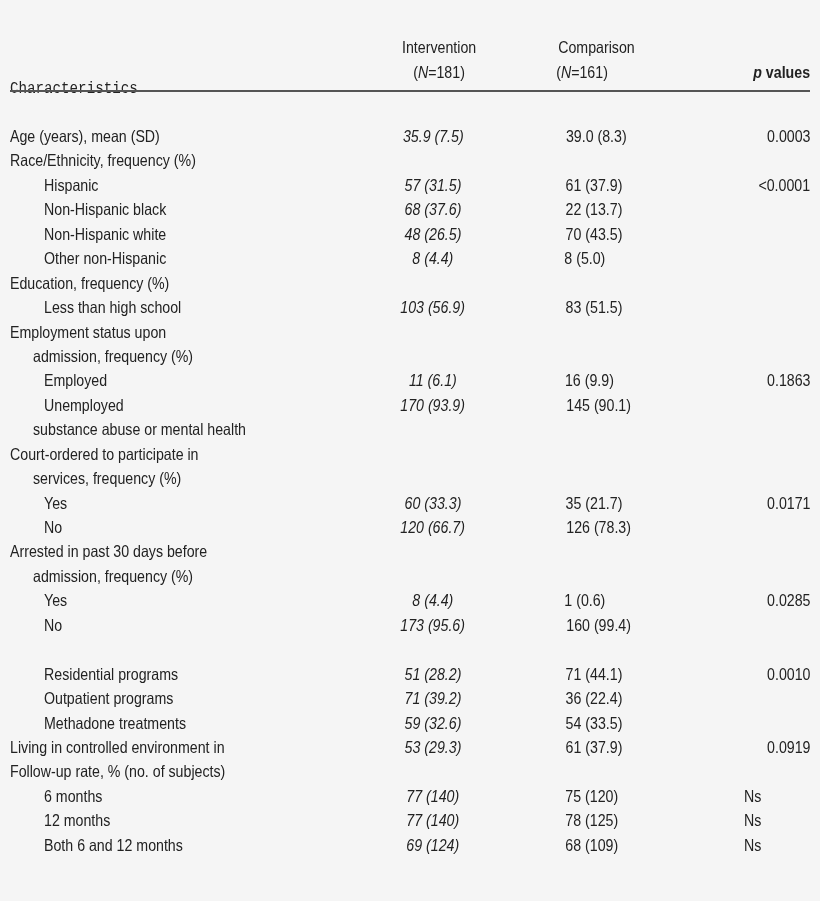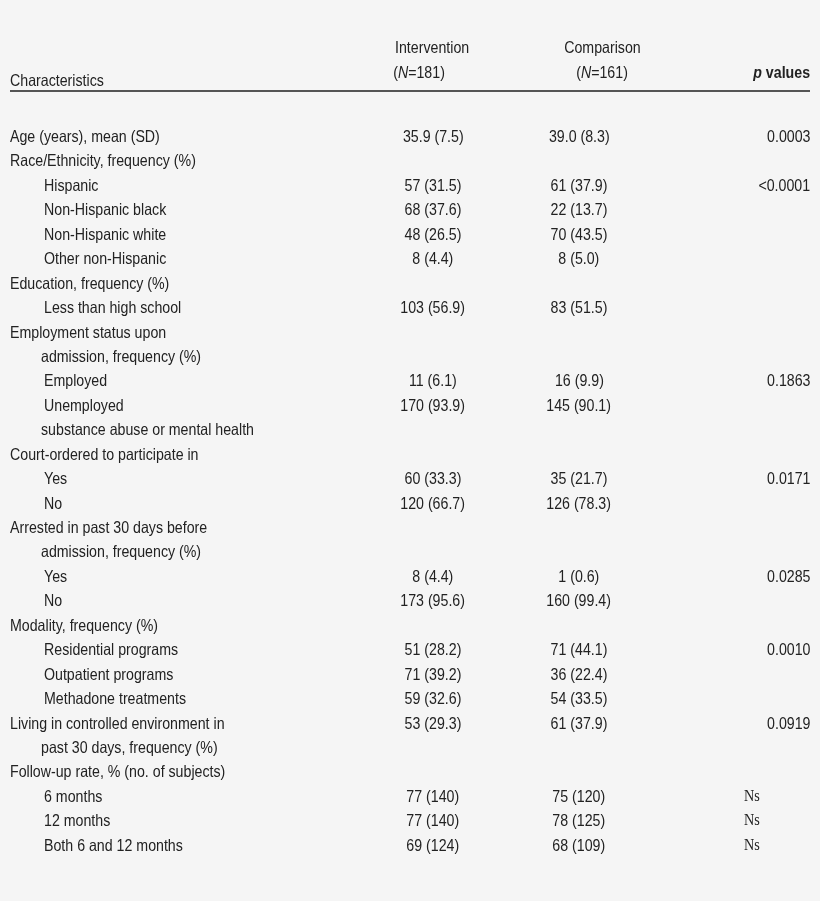--- a/index.html
+++ b/index.html
@@ -44,23 +44,23 @@
     top: 0;
     left: 0;
     width: 800px;
     height: 92px;
   }
   .hdr-cell {
     position: absolute;
     line-height: 25px;
     white-space: nowrap;
   }
-  .hdr-char { left: 0; top: 68px; }
-  .hdr-int { left: 379px; width: 100px; top: 35px; }
-  .hdr-cmp { left: 542px; width: 100px; top: 35px; text-align: center; }
+  .hdr-char { left: 0; top: 76px; font-family: Liberation Mono, monospace; }
+  .hdr-int { left: 379px; width: 100px; top: 35px; text-align: center; }
+  .hdr-cmp { left: 542px; width: 100px; top: 35px; text-align: left; }
   .hdr-p { right: 0; top: 60px; text-align: right; font-weight: bold; }
   .hdr-line { display: block; }
   .it { font-style: italic; }
 
   .rule {
     position: absolute;
     left: 0;
     top: 90px;
     width: 800px;
     height: 0;
@@ -76,26 +76,26 @@
     margin-top: 24px;
   }
   .row {
     position: relative;
     height: 24.45px;
     line-height: 24.45px;
     white-space: nowrap;
   }
   .c-label { position: absolute; left: 0; top: 0; }
   .c-label.l1 { left: 0; }
-  .c-label.l2 { left: 31px; }
+  .c-label.l2 { left: 23px; }
   .c-label.l3 { left: 34px; text-align: center; }
-  .c-int { position: absolute; left: 373px; width: 100px; text-align: center; top: 0; }
-  .c-cmp { position: absolute; left: 519px; width: 100px; text-align: center; top: 0; }
+  .c-int { position: absolute; left: 373px; width: 100px; text-align: center; top: 0; font-style: italic; }
+  .c-cmp { position: absolute; left: 551px; width: 100px; top: 0; }
   .c-p { position: absolute; right: 0; top: 0; }
-  .c-p.ns { right: auto; left: 734px; text-align: right; font-family: Liberation Serif, serif; }
+  .c-p.ns { right: auto; left: 734px; text-align: right; }
 </style>
 </head>
 <body>
 
 <div class="page">
   <div class="table">
 
     <div class="hdr">
       <div class="hdr-cell hdr-char">
         <span class="cond">Characteristics</span>
@@ -194,20 +194,26 @@
           <div class="c-cmp"><span class="cond center"></span></div>
           <div class="c-p"><span class="cond right"></span></div>
         </div>
         <div class="row">
           <div class="c-label l1"><span class="cond">Court-ordered to participate in</span></div>
           <div class="c-int"><span class="cond center"></span></div>
           <div class="c-cmp"><span class="cond center"></span></div>
           <div class="c-p"><span class="cond right"></span></div>
         </div>
         <div class="row">
+          <div class="c-label l2"><span class="cond">services, frequency (%)</span></div>
+          <div class="c-int"><span class="cond center"></span></div>
+          <div class="c-cmp"><span class="cond center"></span></div>
+          <div class="c-p"><span class="cond right"></span></div>
+        </div>
+        <div class="row">
           <div class="c-label l3"><span class="cond">Yes</span></div>
           <div class="c-int"><span class="cond center">60 (33.3)</span></div>
           <div class="c-cmp"><span class="cond center">35 (21.7)</span></div>
           <div class="c-p"><span class="cond right">0.0171</span></div>
         </div>
         <div class="row">
           <div class="c-label l3"><span class="cond">No</span></div>
           <div class="c-int"><span class="cond center">120 (66.7)</span></div>
           <div class="c-cmp"><span class="cond center">126 (78.3)</span></div>
           <div class="c-p"><span class="cond right"></span></div>
@@ -230,21 +236,20 @@
           <div class="c-cmp"><span class="cond center">1 (0.6)</span></div>
           <div class="c-p"><span class="cond right">0.0285</span></div>
         </div>
         <div class="row">
           <div class="c-label l3"><span class="cond">No</span></div>
           <div class="c-int"><span class="cond center">173 (95.6)</span></div>
           <div class="c-cmp"><span class="cond center">160 (99.4)</span></div>
           <div class="c-p"><span class="cond right"></span></div>
         </div>
         <div class="row">
-          <div class="c-label l1"><span class="cond">Modality, frequency (%)</span></div>
           <div class="c-int"><span class="cond center"></span></div>
           <div class="c-cmp"><span class="cond center"></span></div>
           <div class="c-p"><span class="cond right"></span></div>
         </div>
         <div class="row">
           <div class="c-label l3"><span class="cond">Residential programs</span></div>
           <div class="c-int"><span class="cond center">51 (28.2)</span></div>
           <div class="c-cmp"><span class="cond center">71 (44.1)</span></div>
           <div class="c-p"><span class="cond right">0.0010</span></div>
         </div>
@@ -260,26 +265,20 @@
           <div class="c-cmp"><span class="cond center">54 (33.5)</span></div>
           <div class="c-p"><span class="cond right"></span></div>
         </div>
         <div class="row">
           <div class="c-label l1"><span class="cond">Living in controlled environment in</span></div>
           <div class="c-int"><span class="cond center">53 (29.3)</span></div>
           <div class="c-cmp"><span class="cond center">61 (37.9)</span></div>
           <div class="c-p"><span class="cond right">0.0919</span></div>
         </div>
         <div class="row">
-          <div class="c-label l2"><span class="cond">past 30 days, frequency (%)</span></div>
-          <div class="c-int"><span class="cond center"></span></div>
-          <div class="c-cmp"><span class="cond center"></span></div>
-          <div class="c-p"><span class="cond right"></span></div>
-        </div>
-        <div class="row">
           <div class="c-label l1"><span class="cond">Follow-up rate, % (no. of subjects)</span></div>
           <div class="c-int"><span class="cond center"></span></div>
           <div class="c-cmp"><span class="cond center"></span></div>
           <div class="c-p"><span class="cond right"></span></div>
         </div>
         <div class="row">
           <div class="c-label l3"><span class="cond">6 months</span></div>
           <div class="c-int"><span class="cond center">77 (140)</span></div>
           <div class="c-cmp"><span class="cond center">75 (120)</span></div>
           <div class="c-p ns"><span class="cond">Ns</span></div>

